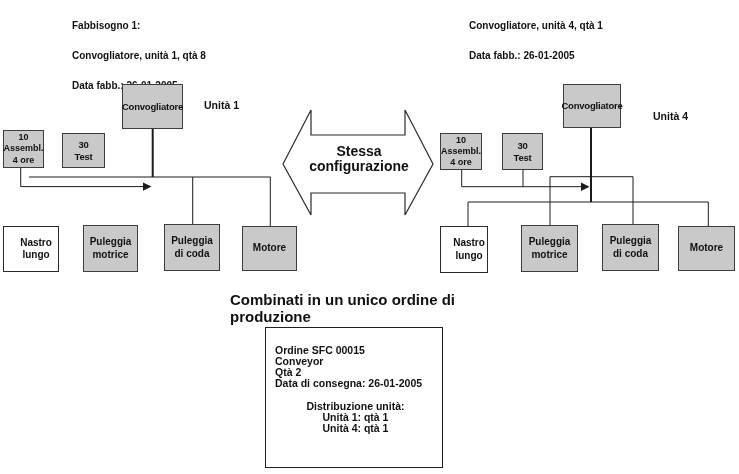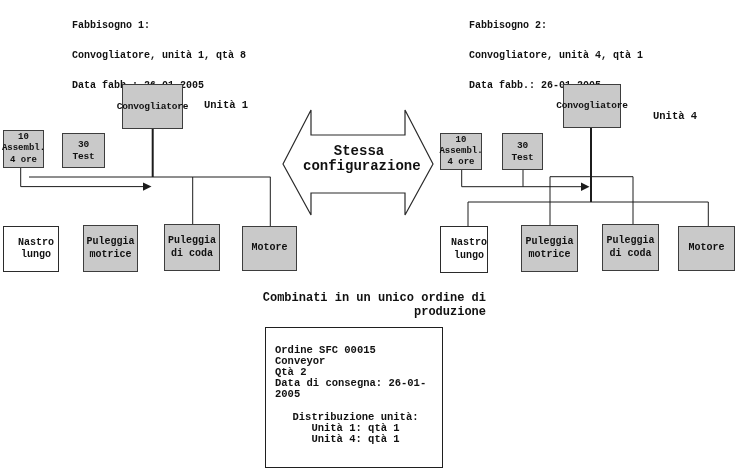--- a/index.html
+++ b/index.html
@@ -1,18 +1,18 @@
 <!DOCTYPE html>
 <html style="--node-fill: #c9c9c9; --node-border: #3d3d3d; --line: #1c1c1c;"><head>
 <meta charset="utf-8">
 <style>
   html,body { margin:0; padding:0; background:#ffffff; }
   .stage {
     position:relative; width:739px; height:474px; background:#fff;
-    font-family:Liberation Mono, monospace; font-weight:bold; color:#111;
+    font-family:Liberation Sans, sans-serif; font-weight:bold; color:#111;
     overflow:hidden;
   }
   .layer { position:absolute; left:0; top:0; }
   .txtblock { position:absolute; font-size:10px; line-height:15px; white-space:pre-line; }
   .node {
     position:absolute; box-sizing:border-box;
     display:flex; align-items:center; justify-content:center;
     text-align:center; white-space:pre-line;
     font-size:10px; line-height:1.25;
   }
@@ -20,21 +20,21 @@
   .white { background:#ffffff; border:1px solid #2b2b2b;padding-left:10px; }
   .fs9   { font-size:9px; }
   .fs95  { font-size:9.5px; letter-spacing:-0.2px; }
   .unit-label { position:absolute; font-size:10.5px; }
   .arrow-label {
     position:absolute; left:303px; top:144px; width:112px;
     text-align:center; font-size:14px; line-height:15px; white-space:pre-line;
   }
   .caption {
     position:absolute; left:230px; top:291px; width:256px;
-    text-align:right; font-size:12px;
+    text-align:left; font-size:15px;
   }
   .order-box {
     position:absolute; left:265px; top:327px; width:178px; height:141px;
     box-sizing:border-box; border:1px solid #1f1f1f; background:#fff;
     padding:17px 6px 0 9px; font-size:10.5px; line-height:11px;
   }
   .order-box .para { white-space:pre-line; }
   .order-box .para + .para { margin-top:12px;text-align:center; }
   .ln        { stroke:var(--line, #1c1c1c); stroke-width:1; fill:none; }
   .ln-thick  { stroke:var(--line, #1c1c1c); stroke-width:2; fill:none; }
@@ -68,21 +68,20 @@
 
     <polygon class="bigarrow" points="283,164 311,110 311,135 405,135 405,110 433,164 405,215 405,193 311,193 311,215"></polygon>
   </svg>
 
   <div class="txtblock" style="left:72px; top:3px;">
     <div>Fabbisogno 1:</div>
     <div>Convogliatore,  unità 1, qtà 8</div>
     <div>Data fabb.:  26-01-2005</div>
   </div>
   <div class="txtblock" style="left:469px; top:3px;">
-    <div>Fabbisogno 2:</div>
     <div>Convogliatore,  unità 4, qtà 1</div>
     <div>Data fabb.:  26-01-2005</div>
   </div>
 
   <div class="node gray fs95" style="left:122px; top:84px; width:61px; height:45px;">Convogliatore</div>
   <div class="unit-label" style="left:204px; top:99px;">Unità 1</div>
   <div class="node gray fs9" style="left:3px; top:130px; width:41px; height:38px;">10
 Assembl.
 4 ore</div>
   <div class="node gray fs95" style="left:62px; top:133px; width:43px; height:35px;">30

